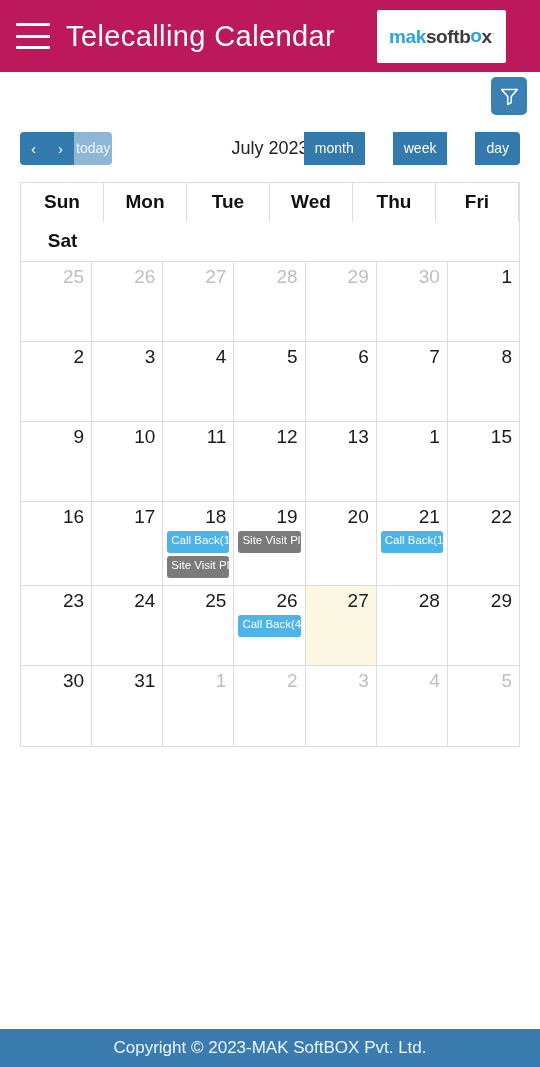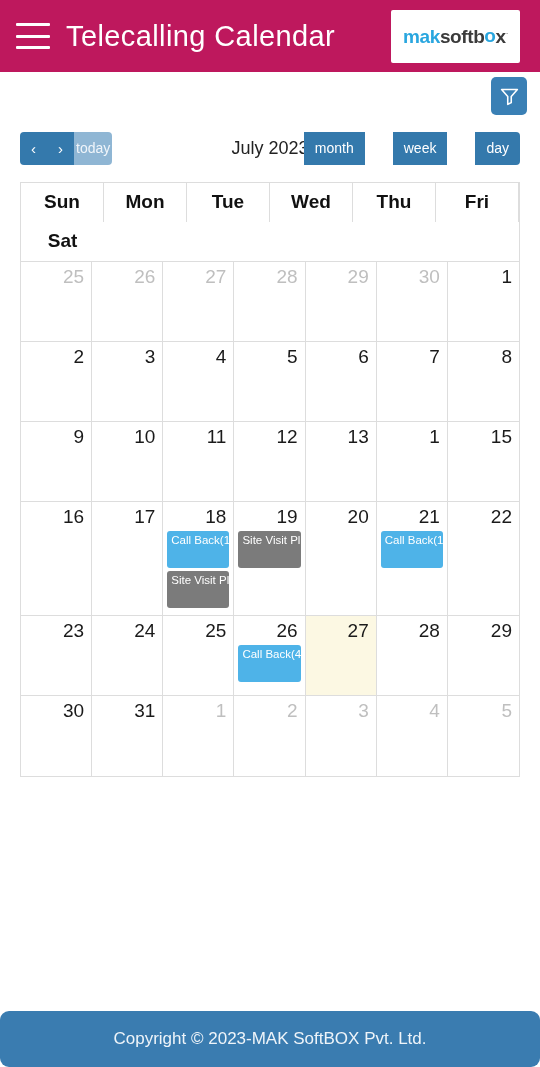--- a/index.html
+++ b/index.html
@@ -54,21 +54,21 @@
     letter-spacing: 0.4px;
     flex: 1 1 auto;
     white-space: nowrap;
   }
   .logo-box {
     background: #ffffff;
     border-radius: 2px;
     padding: 17px 12px;
     display: flex;
     flex: 0 0 auto;
-    margin-right: 4px;
+    margin-right: 18px;
   }
   .logo-text {
     font-size: 19px;
     font-weight: bold;
     letter-spacing: -0.4px;
     line-height: 1;
     white-space: nowrap;
   }
   .logo-mak { color: #29a6df; }
   .logo-soft { color: #3b3b3b; }
@@ -214,38 +214,37 @@
     display: block;
     font-size: 11.5px;
     color: #ffffff;
     border-radius: 3px;
     padding: 3px 3px 4px 4px;
     margin: 0 2px 3px 2px;
     white-space: nowrap;
     overflow: hidden;
     line-height: 13px;
     cursor: pointer;
-    height: 37px;
+    height: 22px;
   }
   .event.callback { background: #4eb3e8; }
   .event.sitevisit { background: #7b7b7b; }
 
   
   .spacer { flex: 1 1 auto; background: #ffffff; }
   .footer-sep { height: 5px; background: #ffffff; flex: 0 0 auto; }
   .footer {
-    height: 56px;
+    height: 38px;
     background: #3a7cb0;
     color: #eef4f9;
     font-size: 17px;
     display: flex;
     align-items: center;
     justify-content: center;
     flex: 0 0 auto;
-    border-radius: 9px;
   }
 </style>
 </head>
 <body>
 
 <div id="app">
 
   <div class="appbar">
     <div class="hamburger">
       <span></span>

